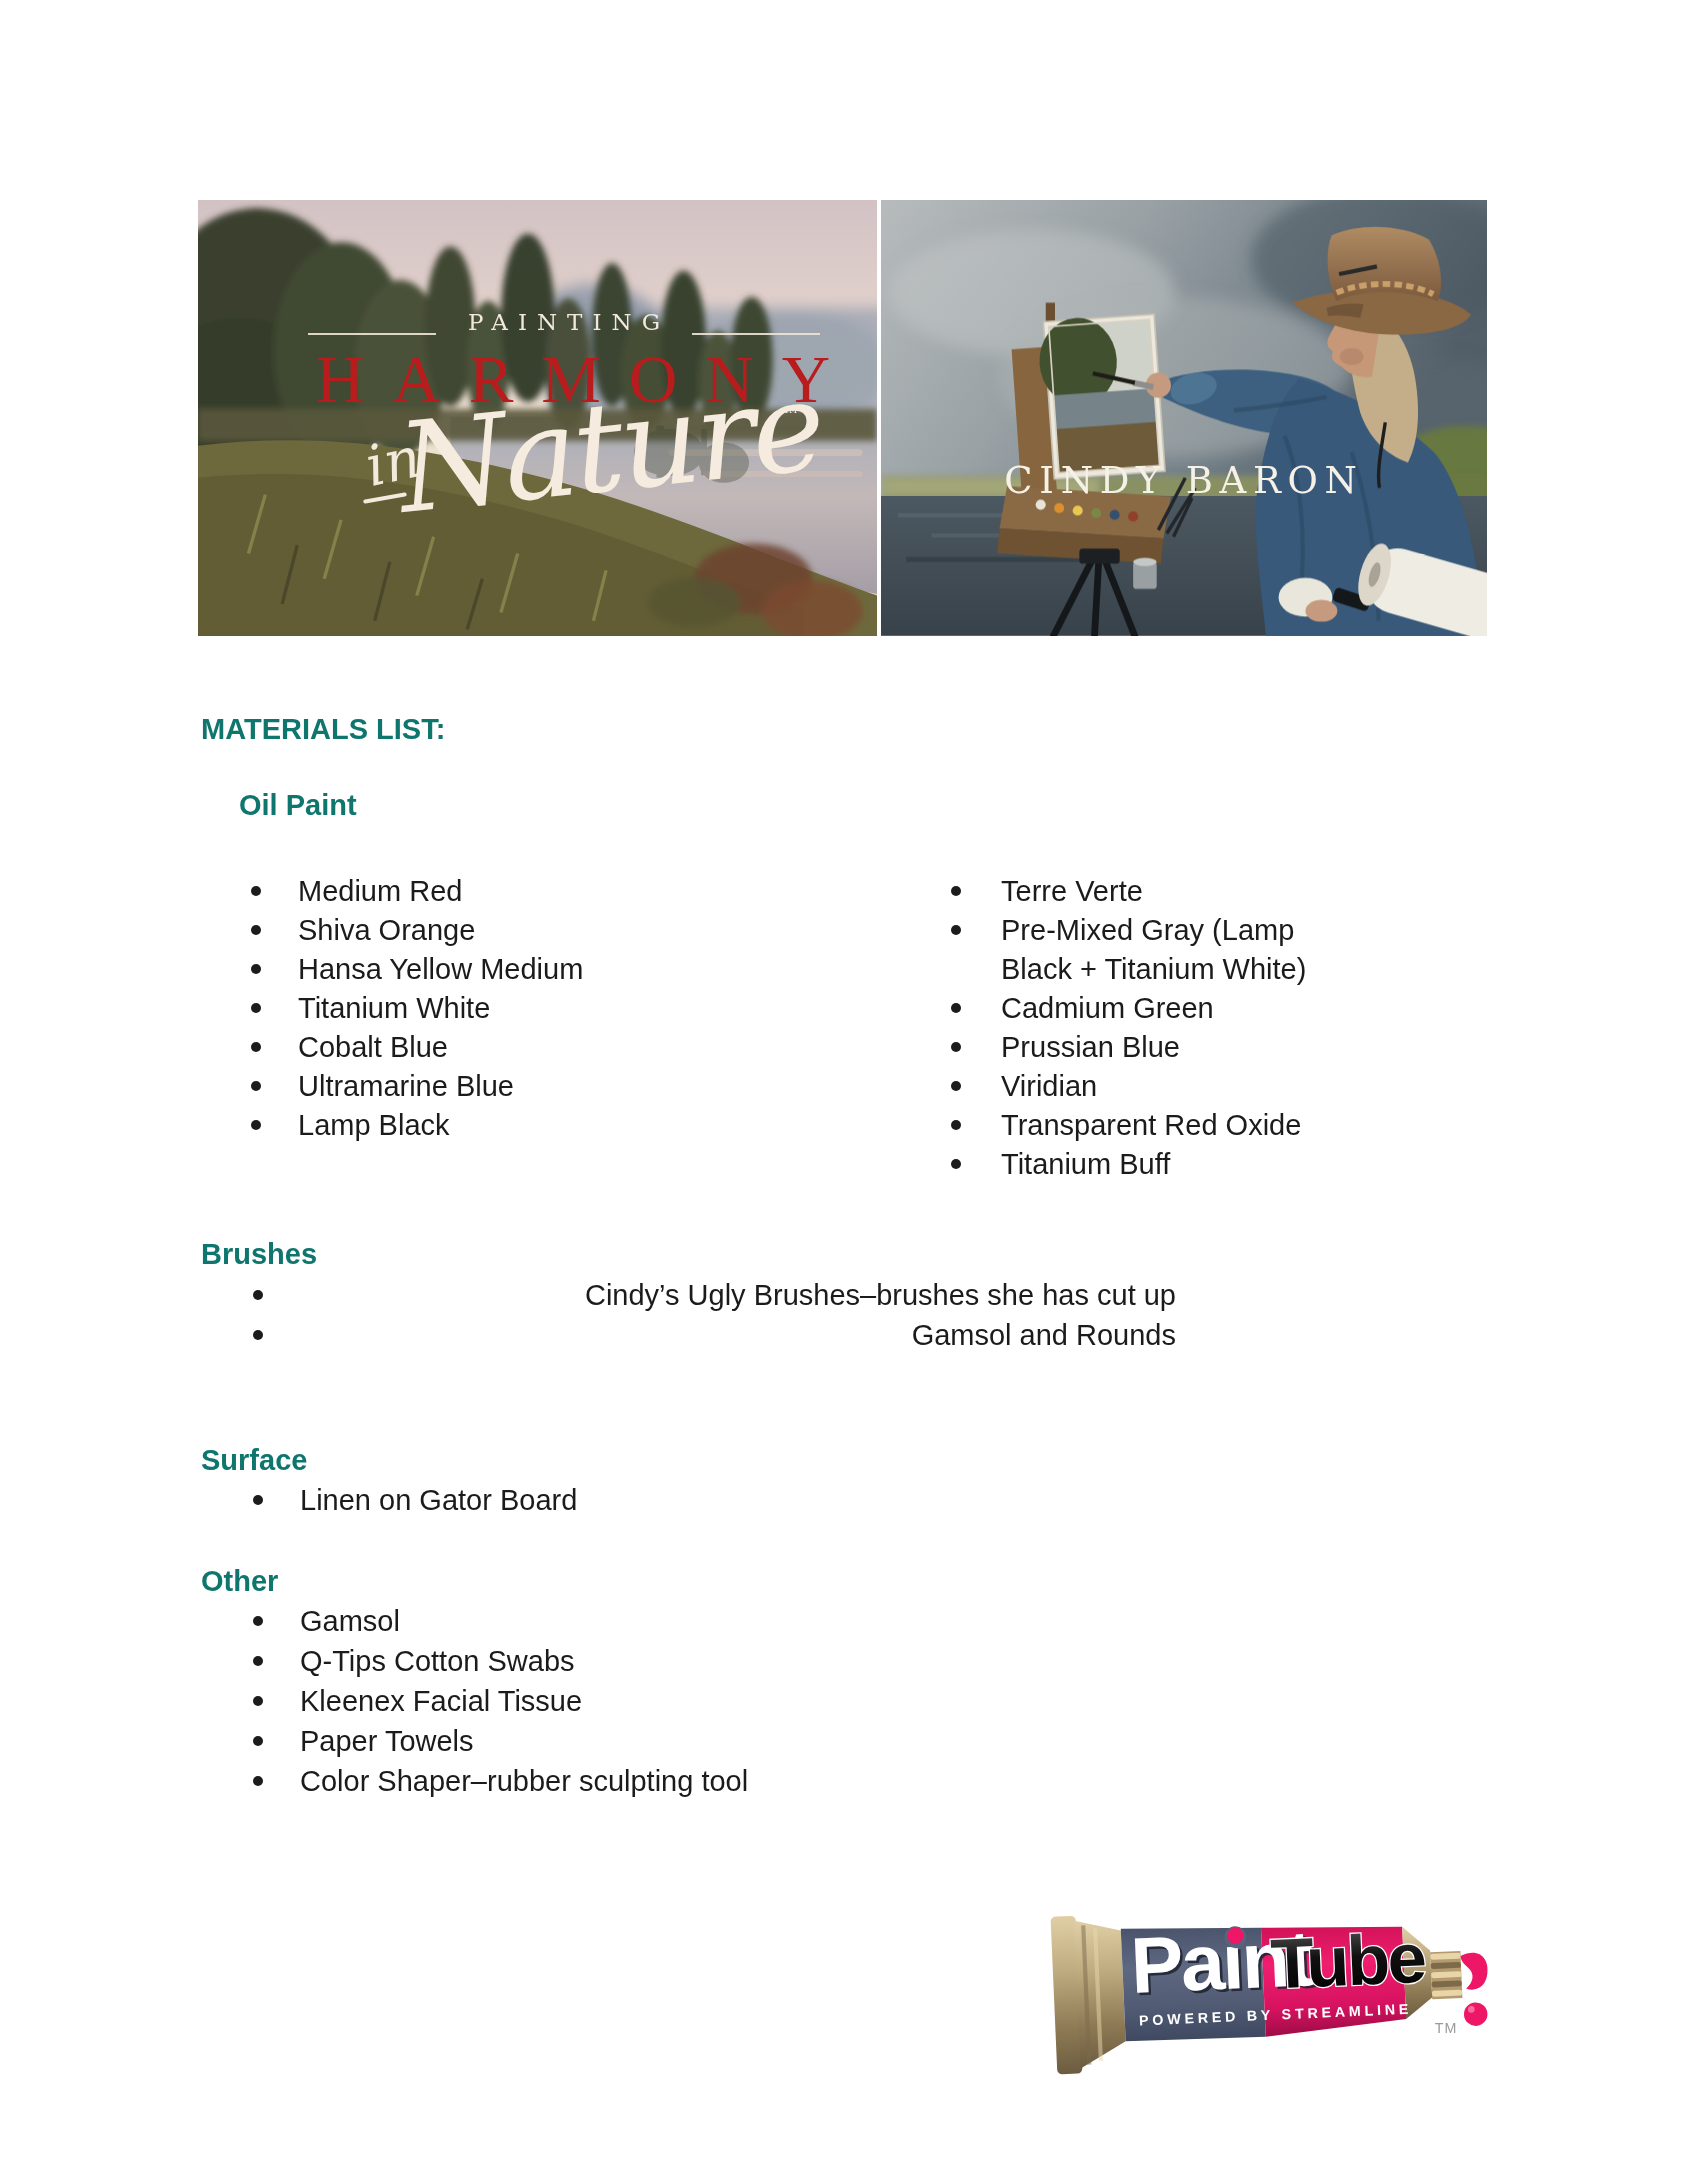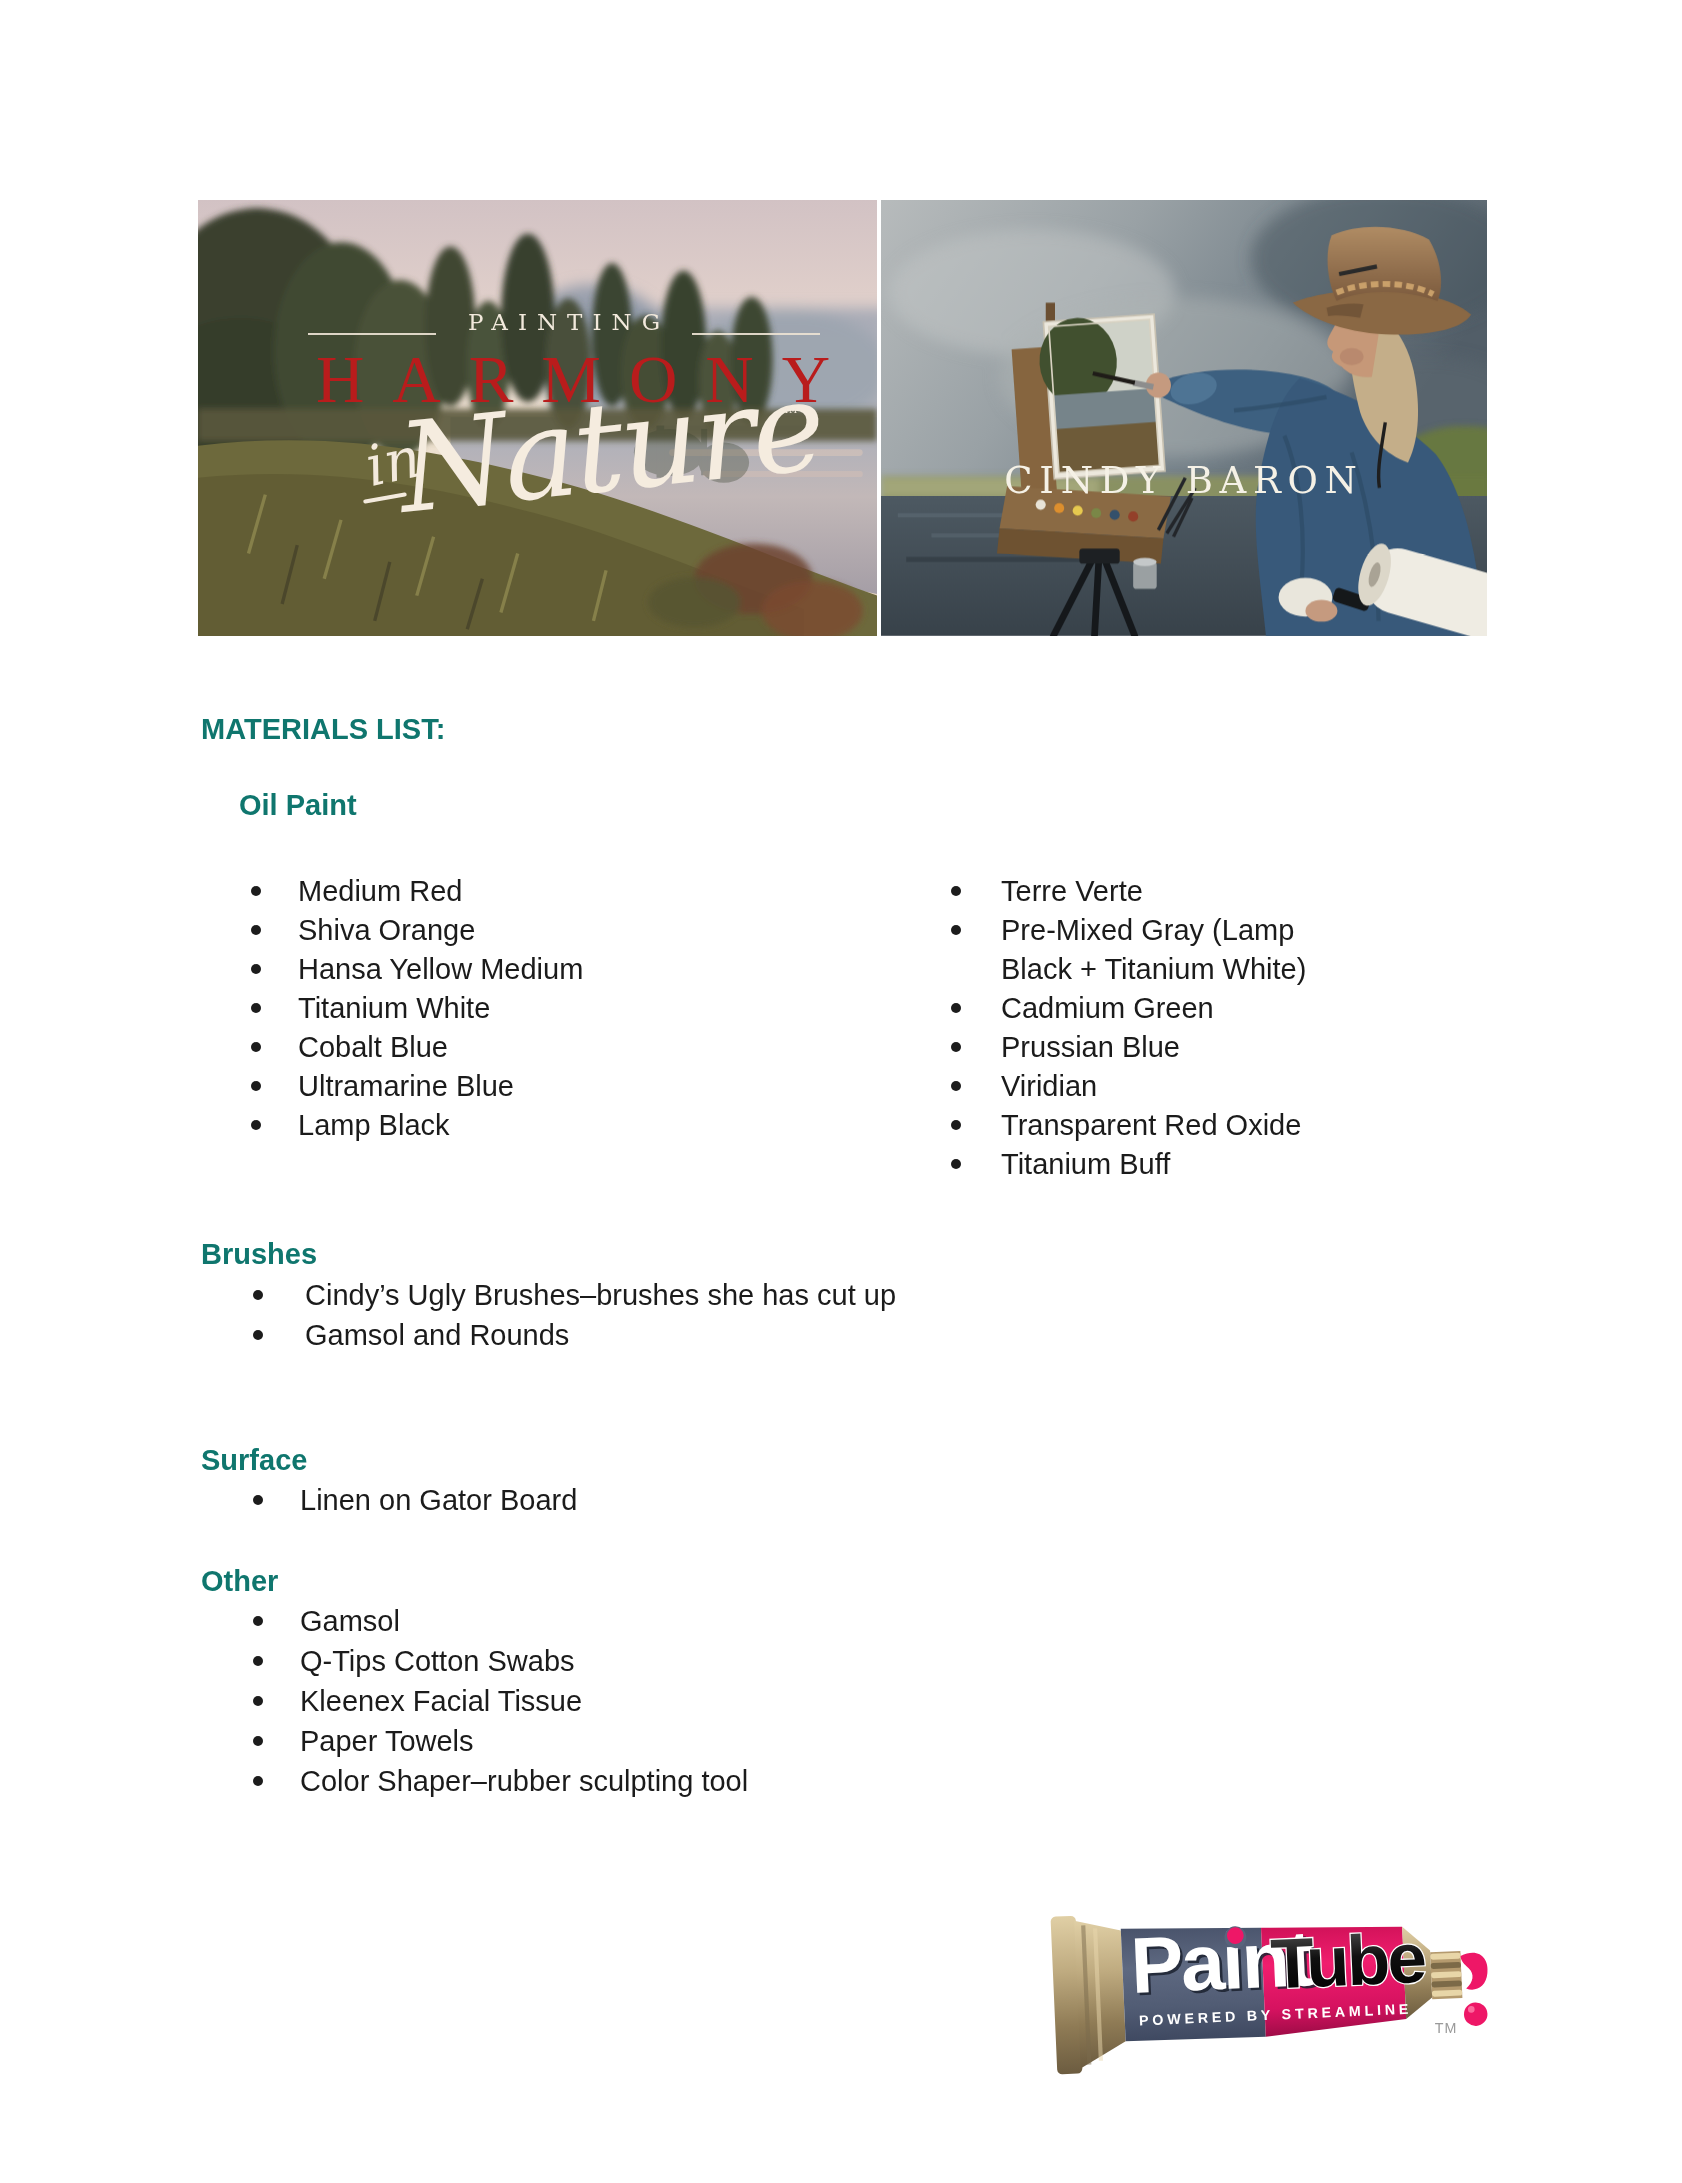--- a/index.html
+++ b/index.html
@@ -67,21 +67,21 @@
     border-radius:50%; background:#1c1c1c;
   }
   #list-oil-left   { left:249px;  top:872px; width:538px; }
   #list-oil-right  { left:949px; top:872px; width:421px; }
   #list-oil-right li { padding-left:52px; }
   #list-brushes { left:251px; top:1275px; width:925px; }
   #list-surface { left:251px; top:1480px; width:757px; }
   #list-other   { left:251px; top:1601px; width:841px; }
   #list-brushes li, #list-surface li, #list-other li { line-height:40px; }
   #list-brushes li .dot, #list-surface li .dot, #list-other li .dot { top:15px; }
-  #list-brushes li { padding-left:54px; }
+  #list-brushes li { padding-left:54px;text-align:right; }
 
   
   #logo { position:absolute; left:1043px; top:1897px; width:463px; height:183px; }
 </style>
 </head>
 <body>
 
 <div id="banner-left">
   <svg viewBox="0 0 807 518" preserveAspectRatio="none">
     <defs>

